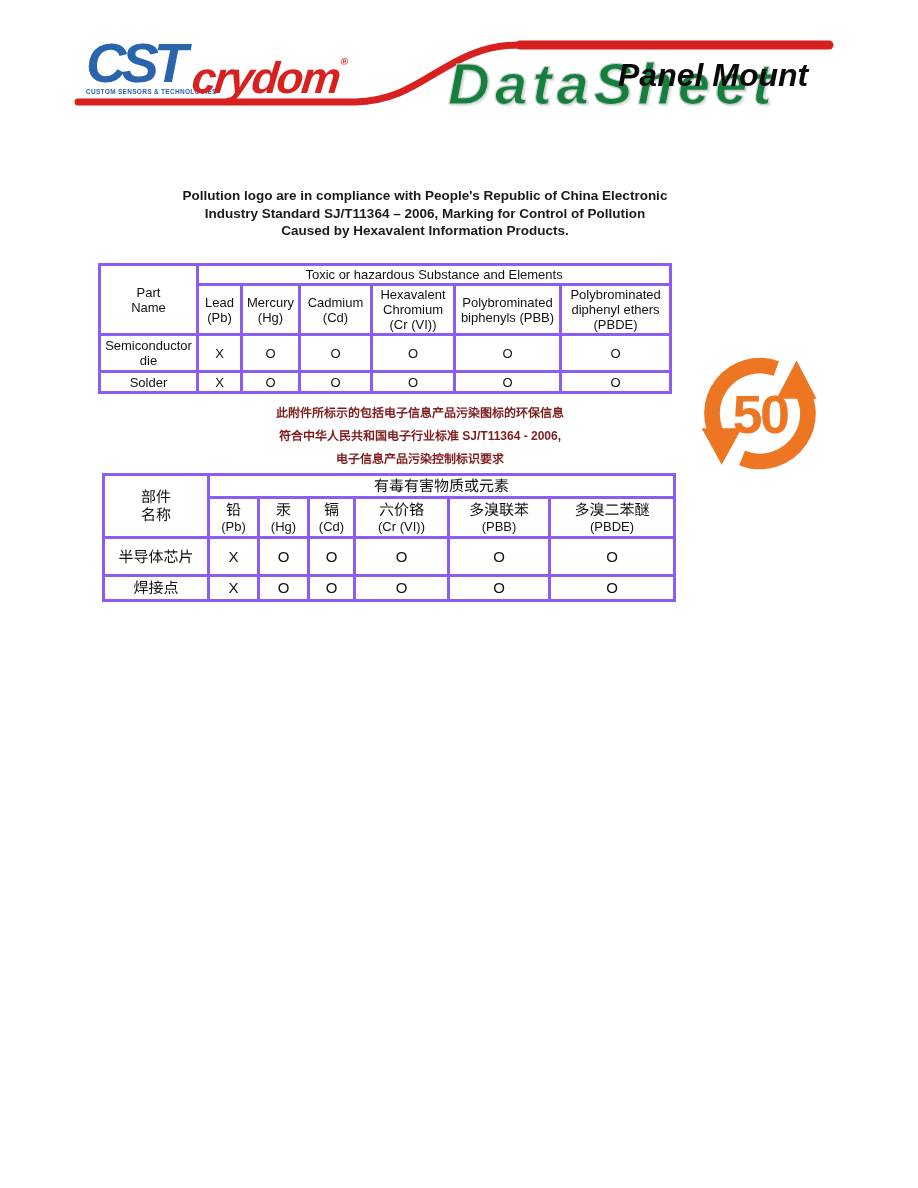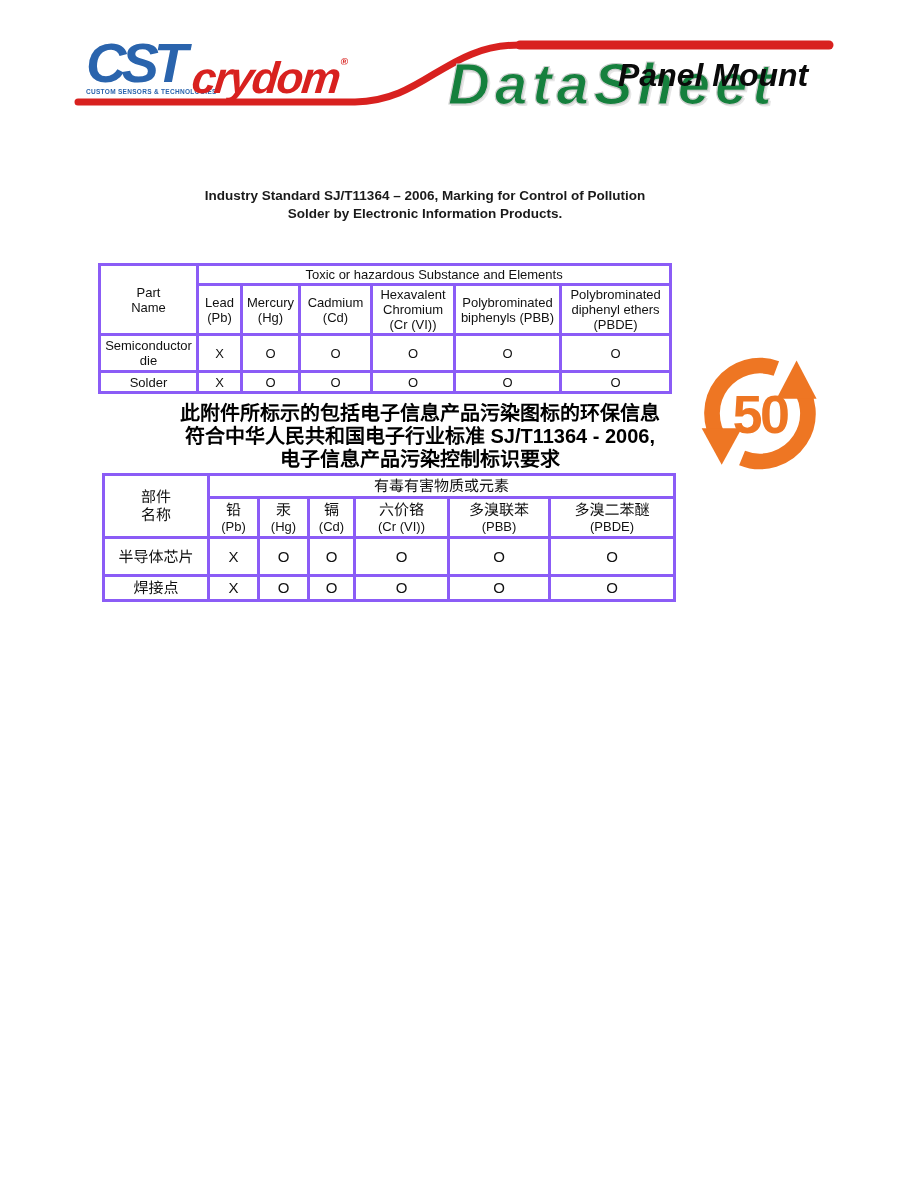--- a/index.html
+++ b/index.html
@@ -36,21 +36,21 @@
     font-style:italic; color:#0a0a0a; white-space:nowrap;
   }
 
   
   .intro-en {
     position:absolute; left:155px; top:187px; width:540px; text-align:center;
     font-size:13.5px; font-weight:bold; line-height:17.5px; color:#1a1a1a;
   }
   .intro-zh {
     position:absolute; left:150px; top:402px; width:540px; text-align:center;
-    font-size:20px; font-weight:bold; line-height:23px; color:#000000;
+    font-size:12px; font-weight:bold; line-height:23px; color:#7f1d1d;
   }
 
   
   table.rohs { border-collapse:collapse; table-layout:fixed; border:1.5px solid #3c3c3c; }
   table.rohs td {
     border:3px solid #8b5cf6; text-align:center; vertical-align:middle;
     padding:1px 2px; overflow:hidden;
   }
   .table-en { position:absolute; left:98px; top:263px; width:571px; font-size:13px; line-height:15px; }
   .table-zh { position:absolute; left:102px; top:473px; width:571px; font-size:15px; line-height:18px; }
@@ -76,22 +76,23 @@
     <div class="cst-acronym">CST</div>
     <div class="cst-tagline">CUSTOM SENSORS &amp; TECHNOLOGIES</div>
   </div>
 
   <div class="crydom"><span>crydom</span><span class="crydom-reg">®</span></div>
 
   <div class="watermark">DataSheet</div>
   <div class="page-title">Panel Mount</div>
 
   <div class="intro-en">
+    <div>Pollution logo are in compliance with People's Republic of China Electronic</div>
     <div>Industry Standard SJ/T11364 – 2006, Marking for Control of Pollution</div>
-    <div>Solder by Electronic Information Products.</div>
+    <div>Caused by Hexavalent Information Products.</div>
   </div>
 
   <table class="rohs table-en">
     <colgroup>
       <col style="width:98px">
         <col style="width:44px">
         <col style="width:58px">
       <col style="width:72px">
         <col style="width:83px">
         <col style="width:106px">

